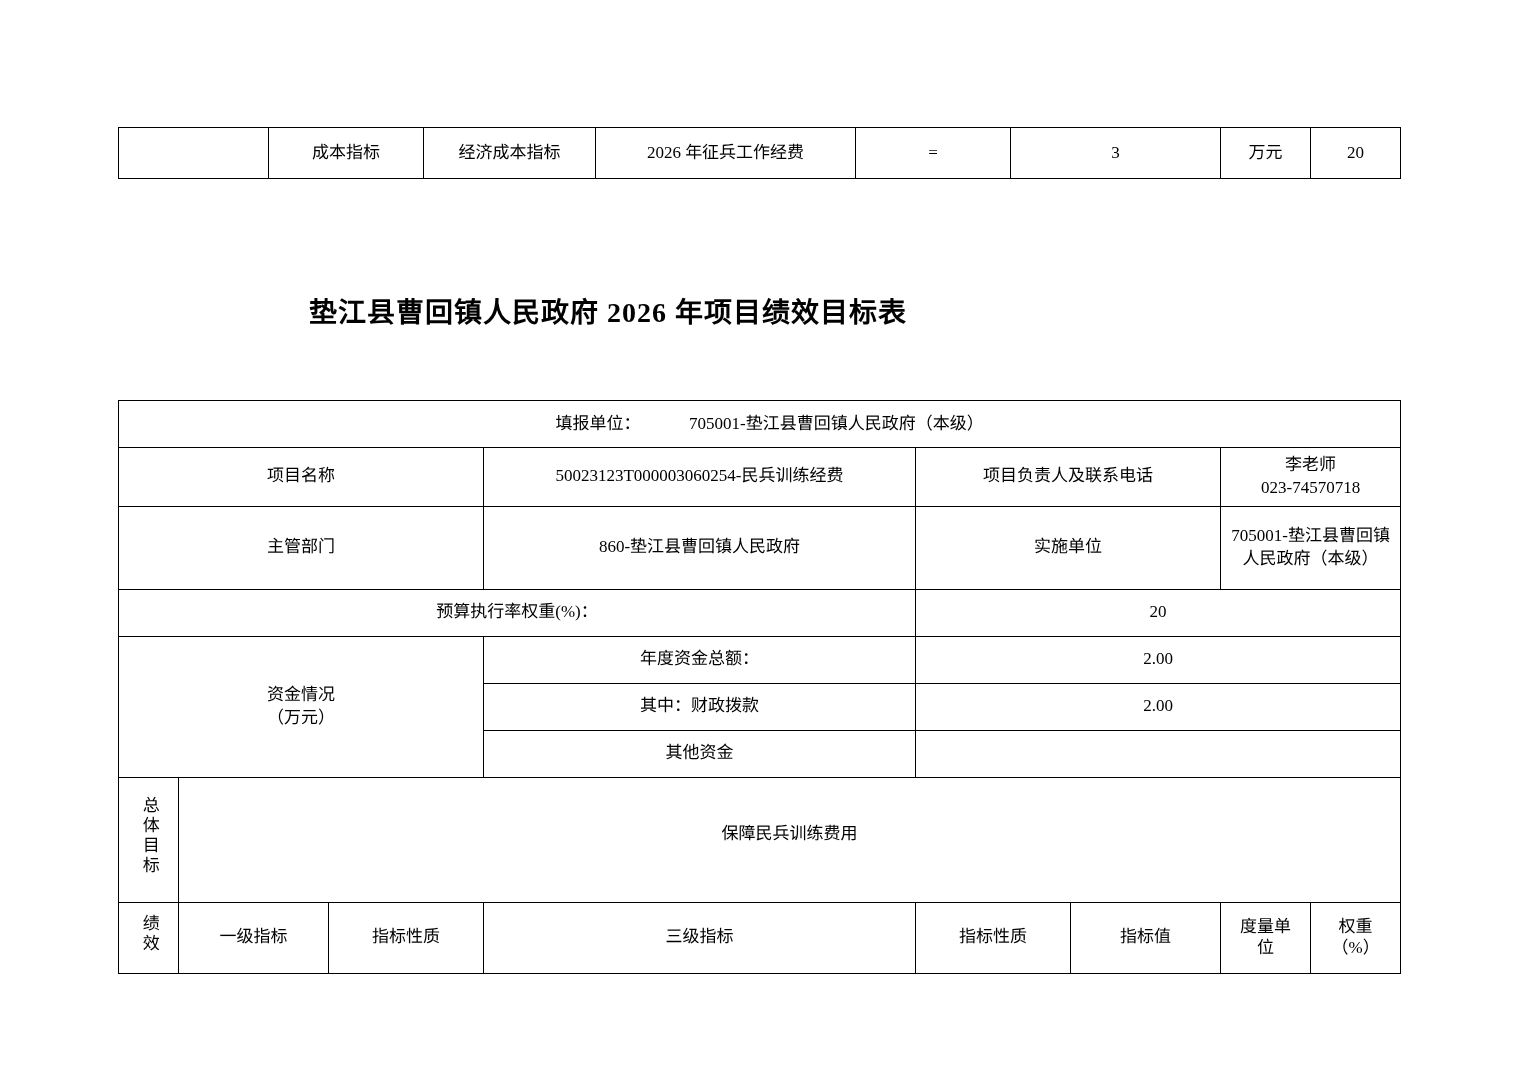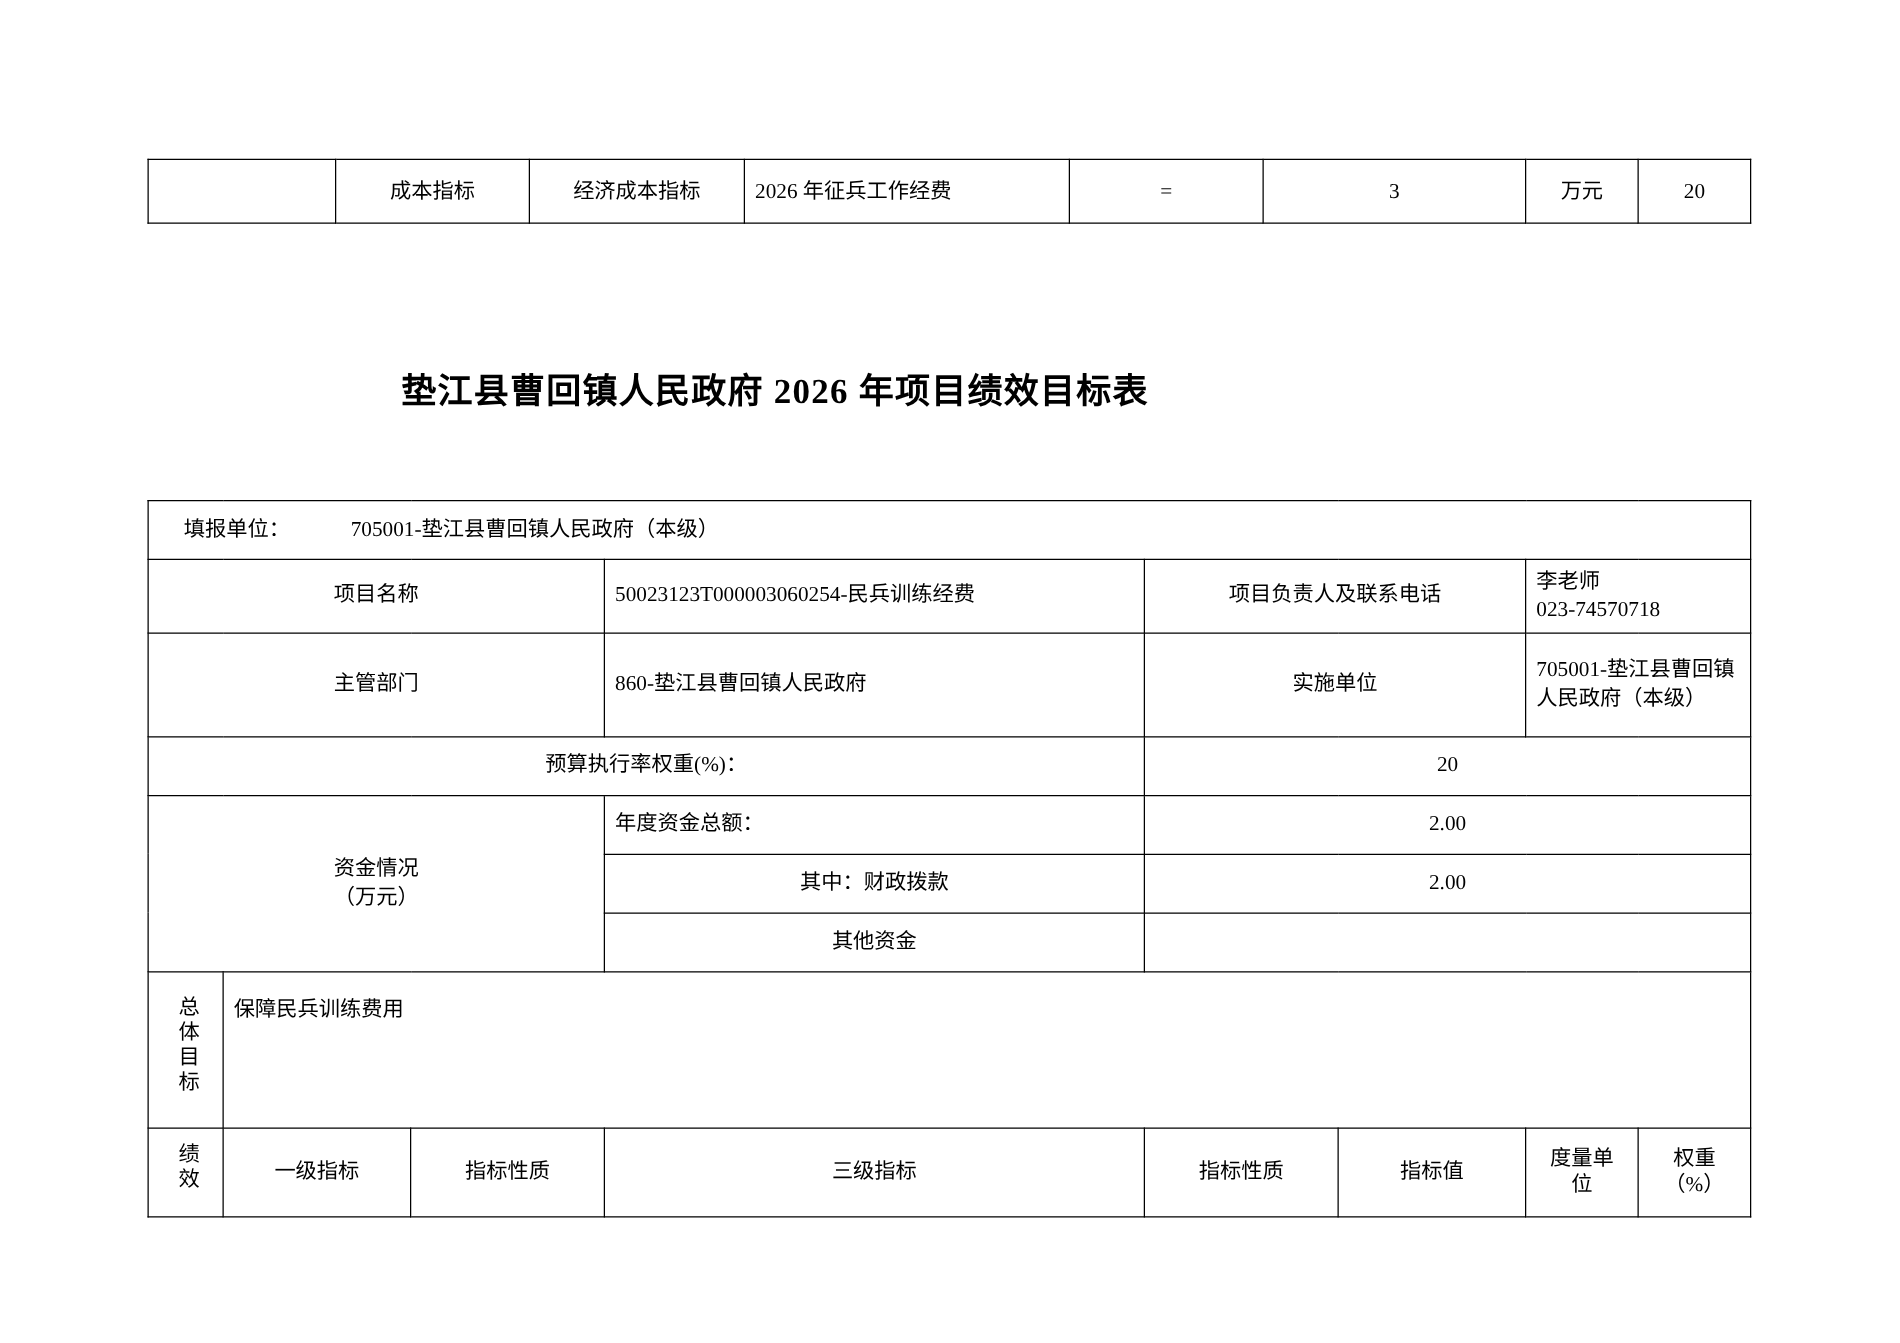--- a/index.html
+++ b/index.html
@@ -31,36 +31,36 @@
     line-height: 1.35;
   }
   table.doc td {
     border: 1px solid #000000;
     padding: 6px 8px;
     vertical-align: middle;
     word-break: break-all;
     font-family: "Liberation Serif", "DejaVu Serif", serif;
   }
   .c { text-align: center; }
-  .l { text-align: left; }
+  .l { text-align: center; }
   .r { text-align: center; }
 
   
   .top-table-wrap {
     position: absolute;
     left: 118px;
     top: 127px;
   }
   table.top { width: 1282px; }
   table.top td { height: 38px; }
 
   
   .doc-title {
     position: absolute;
-    left: 16px;
+    left: 4px;
     top: 290px;
     width: 1208px;
     text-align: center;
     font-size: 28px;
     font-weight: bold;
     letter-spacing: 1px;
     font-family: "Liberation Serif", "DejaVu Serif", serif;
   }
 
   
@@ -178,21 +178,21 @@
         </tr>
         <tr>
           <td colspan="2" class="c">其他资金</td>
           <td colspan="4" class="r"></td>
         </tr>
 
         <tr>
           <td class="vcell tall" style="height:112px;">
             <span class="vert">总体目标</span>
           </td>
-          <td colspan="8" class="l" style="vertical-align:top;padding-top:19px;">保障民兵训练费用</td>
+          <td colspan="8" class="l" style="vertical-align:top;padding-top:45px;">保障民兵训练费用</td>
         </tr>
 
         <tr>
           <td class="vcell" style="height:58px;">
             <span class="vert">绩效</span>
           </td>
           <td class="c">一级指标</td>
           <td class="c">指标性质</td>
           <td colspan="2" class="c">三级指标</td>
           <td class="c">指标性质</td>

